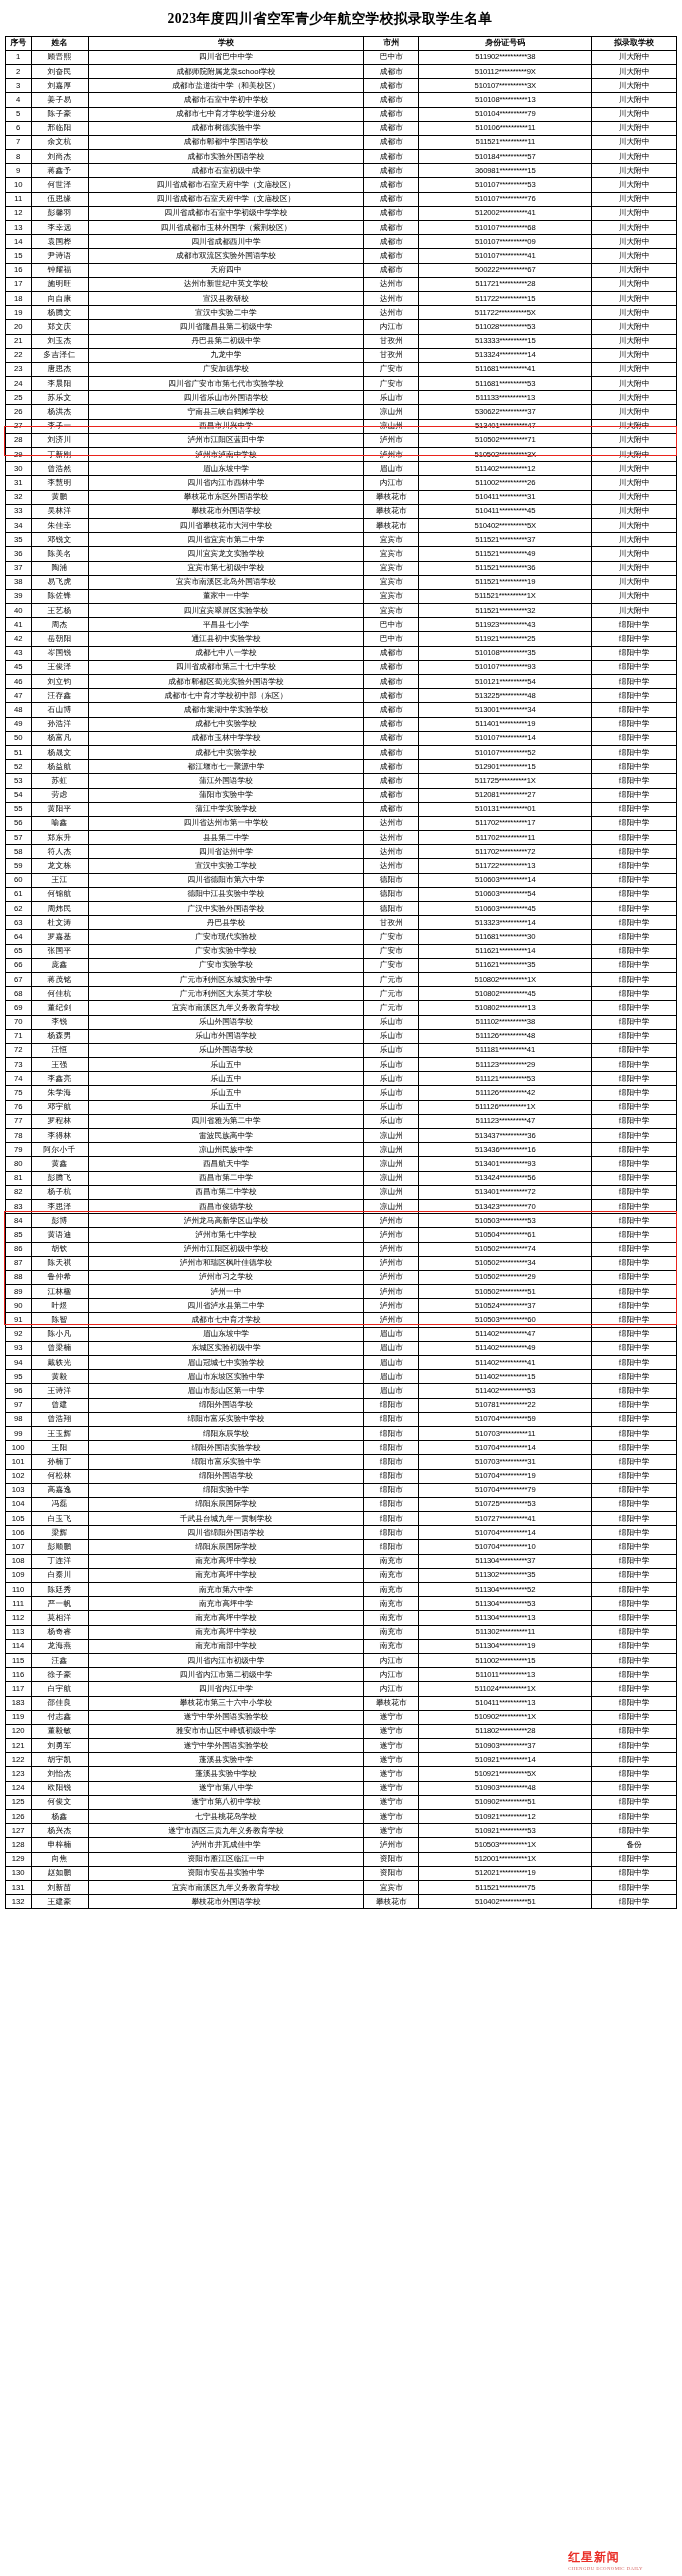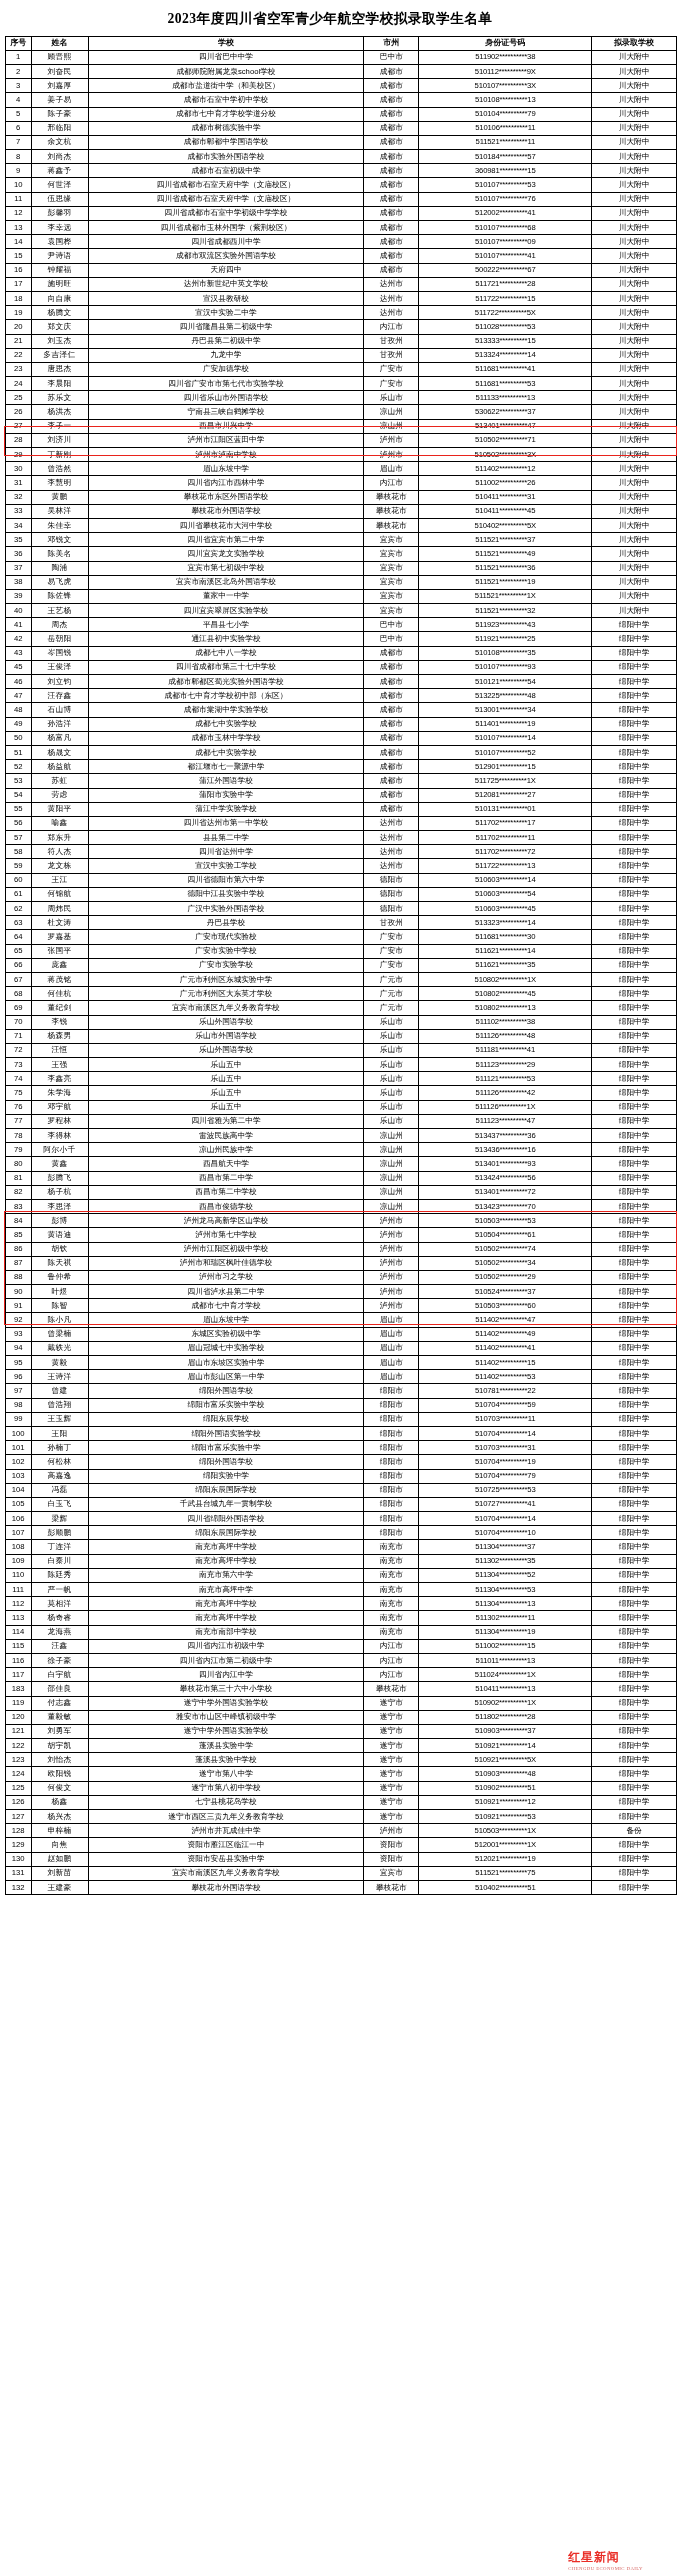--- a/index.html
+++ b/index.html
@@ -800,20 +800,28 @@
           <td class="adm">绵阳中学</td>
         </tr>
         <tr id="row-88">
           <td class="idx">88</td>
           <td class="name">鲁仲希</td>
           <td class="school">泸州市习之学校</td>
           <td class="city">泸州市</td>
           <td class="id">510502**********29</td>
           <td class="adm">绵阳中学</td>
         </tr>
+        <tr id="row-89">
+          <td class="idx">89</td>
+          <td class="name">江林楹</td>
+          <td class="school">泸州一中</td>
+          <td class="city">泸州市</td>
+          <td class="id">510502**********51</td>
+          <td class="adm">绵阳中学</td>
+        </tr>
         <tr id="row-90">
           <td class="idx">90</td>
           <td class="name">叶煜</td>
           <td class="school">四川省泸水县第二中学</td>
           <td class="city">泸州市</td>
           <td class="id">510524**********37</td>
           <td class="adm">绵阳中学</td>
         </tr>
         <tr id="row-91">
           <td class="idx">91</td>

